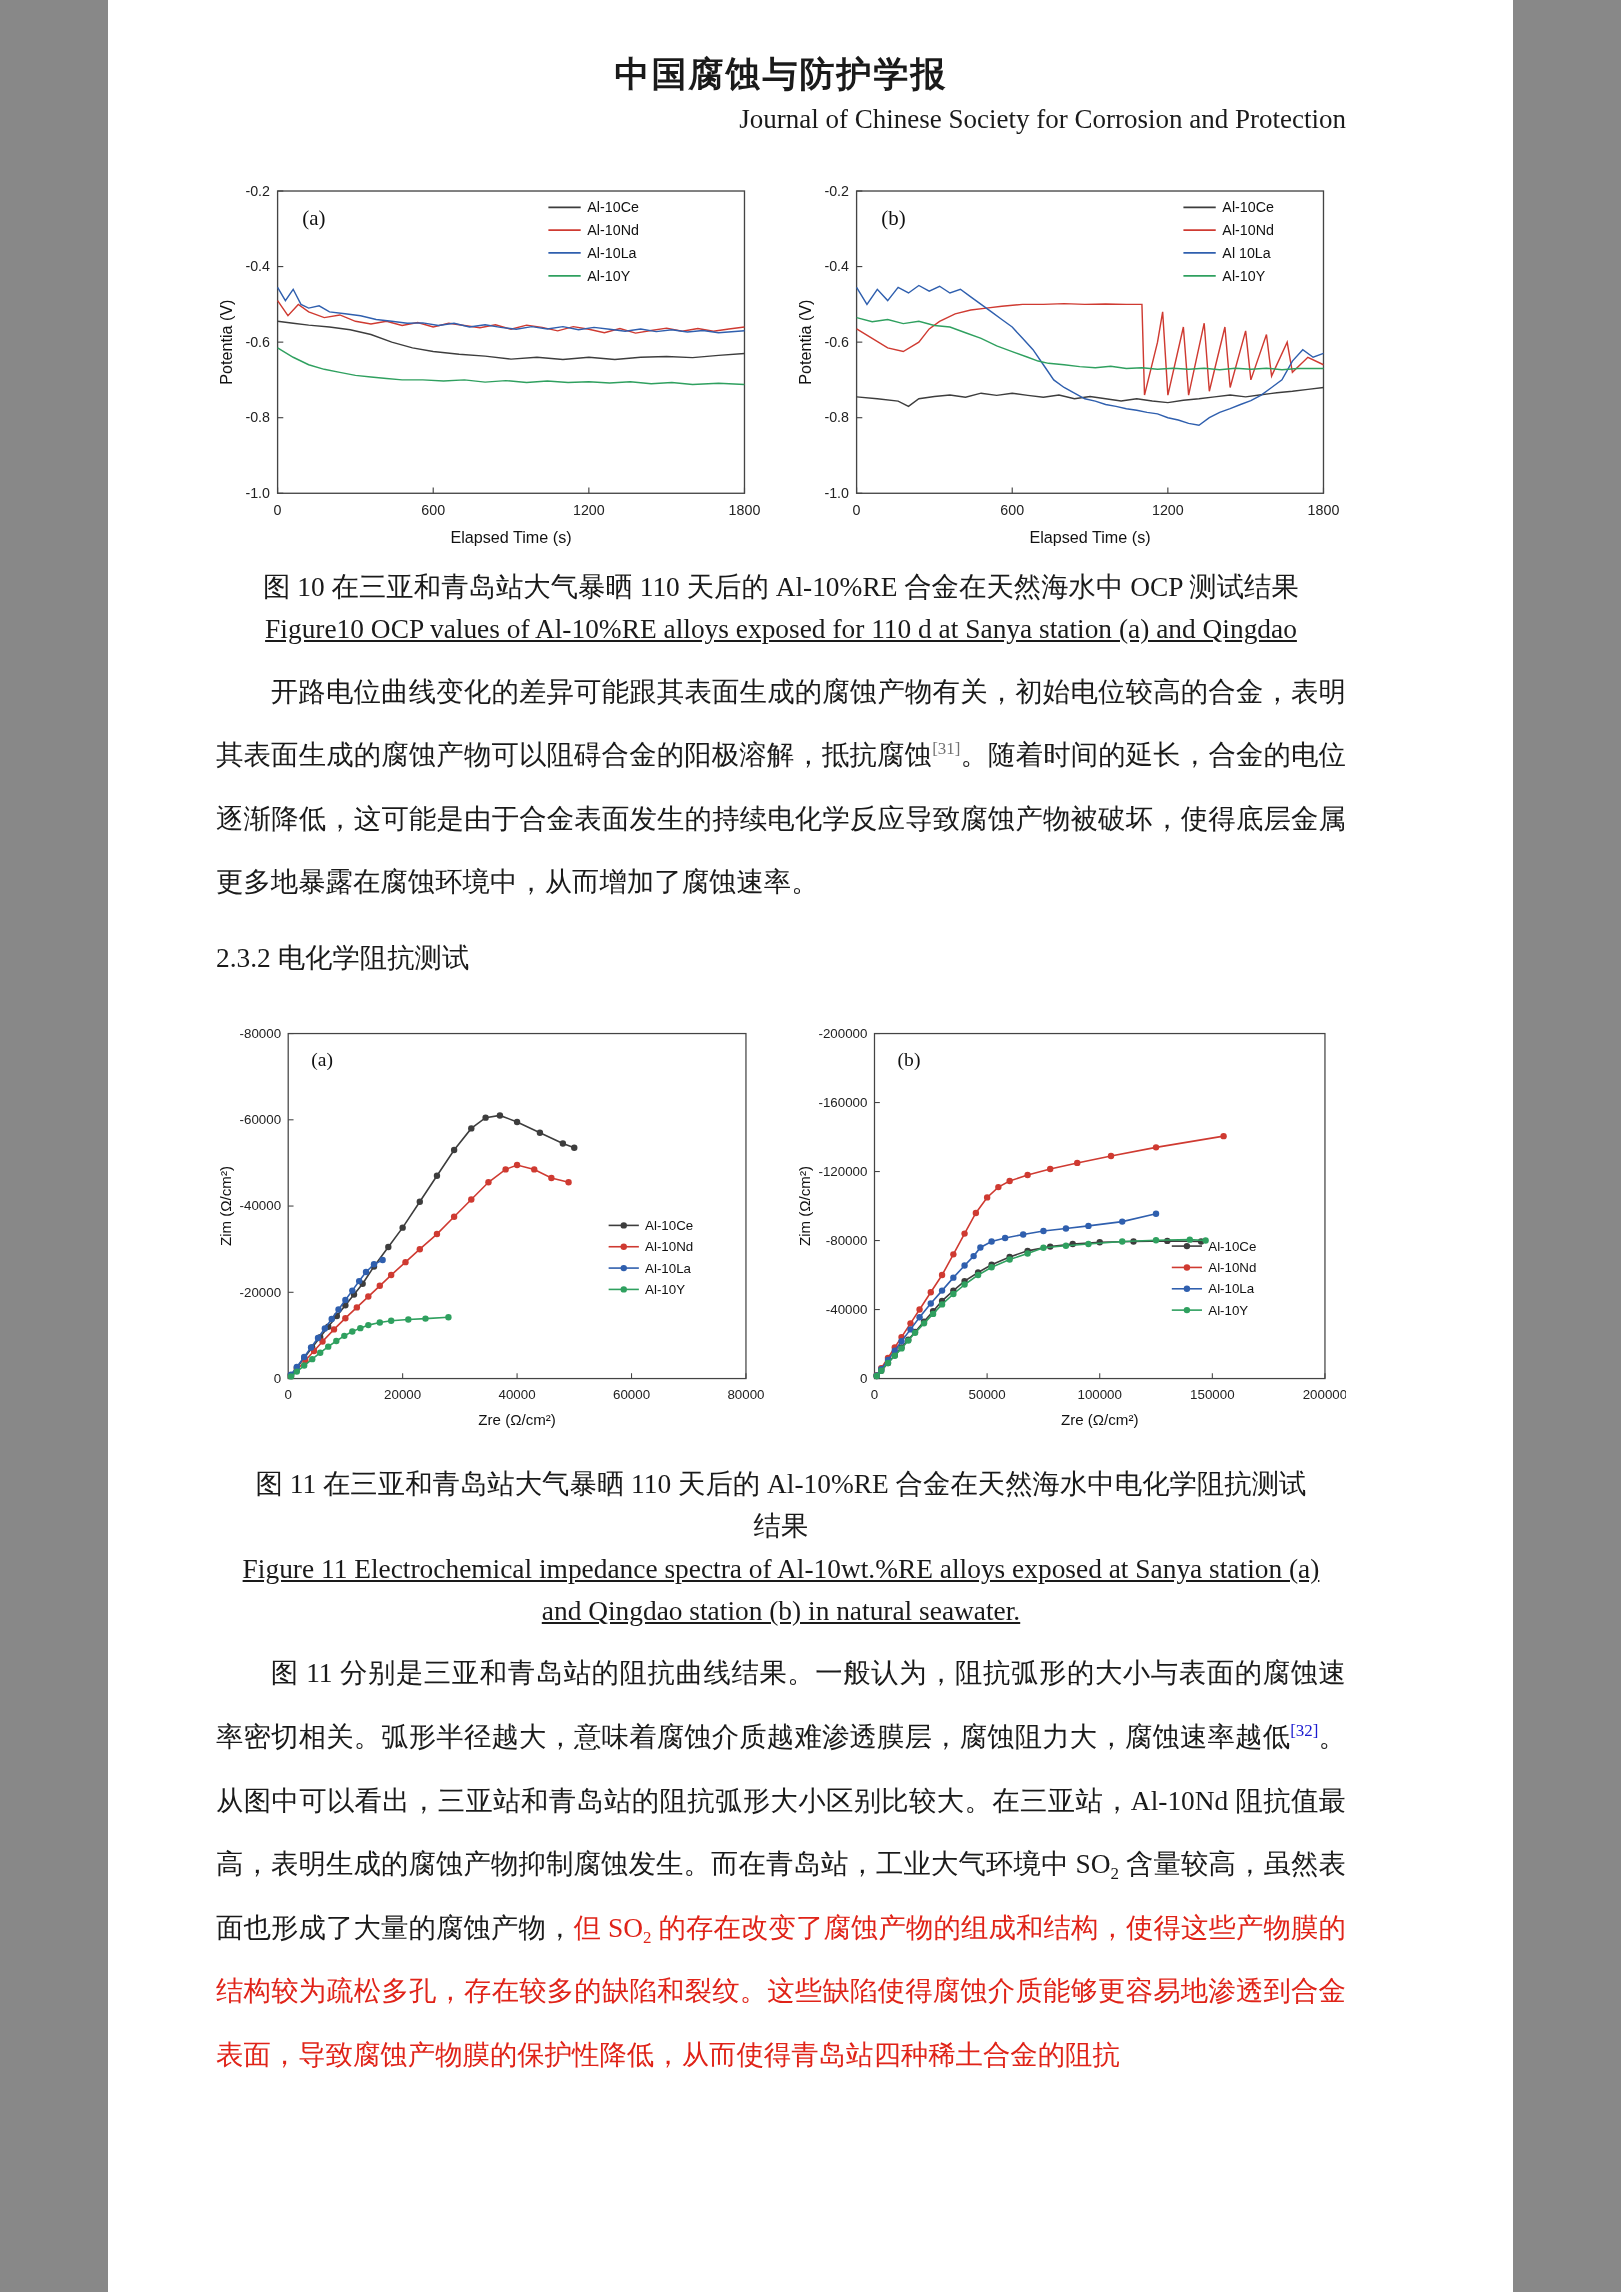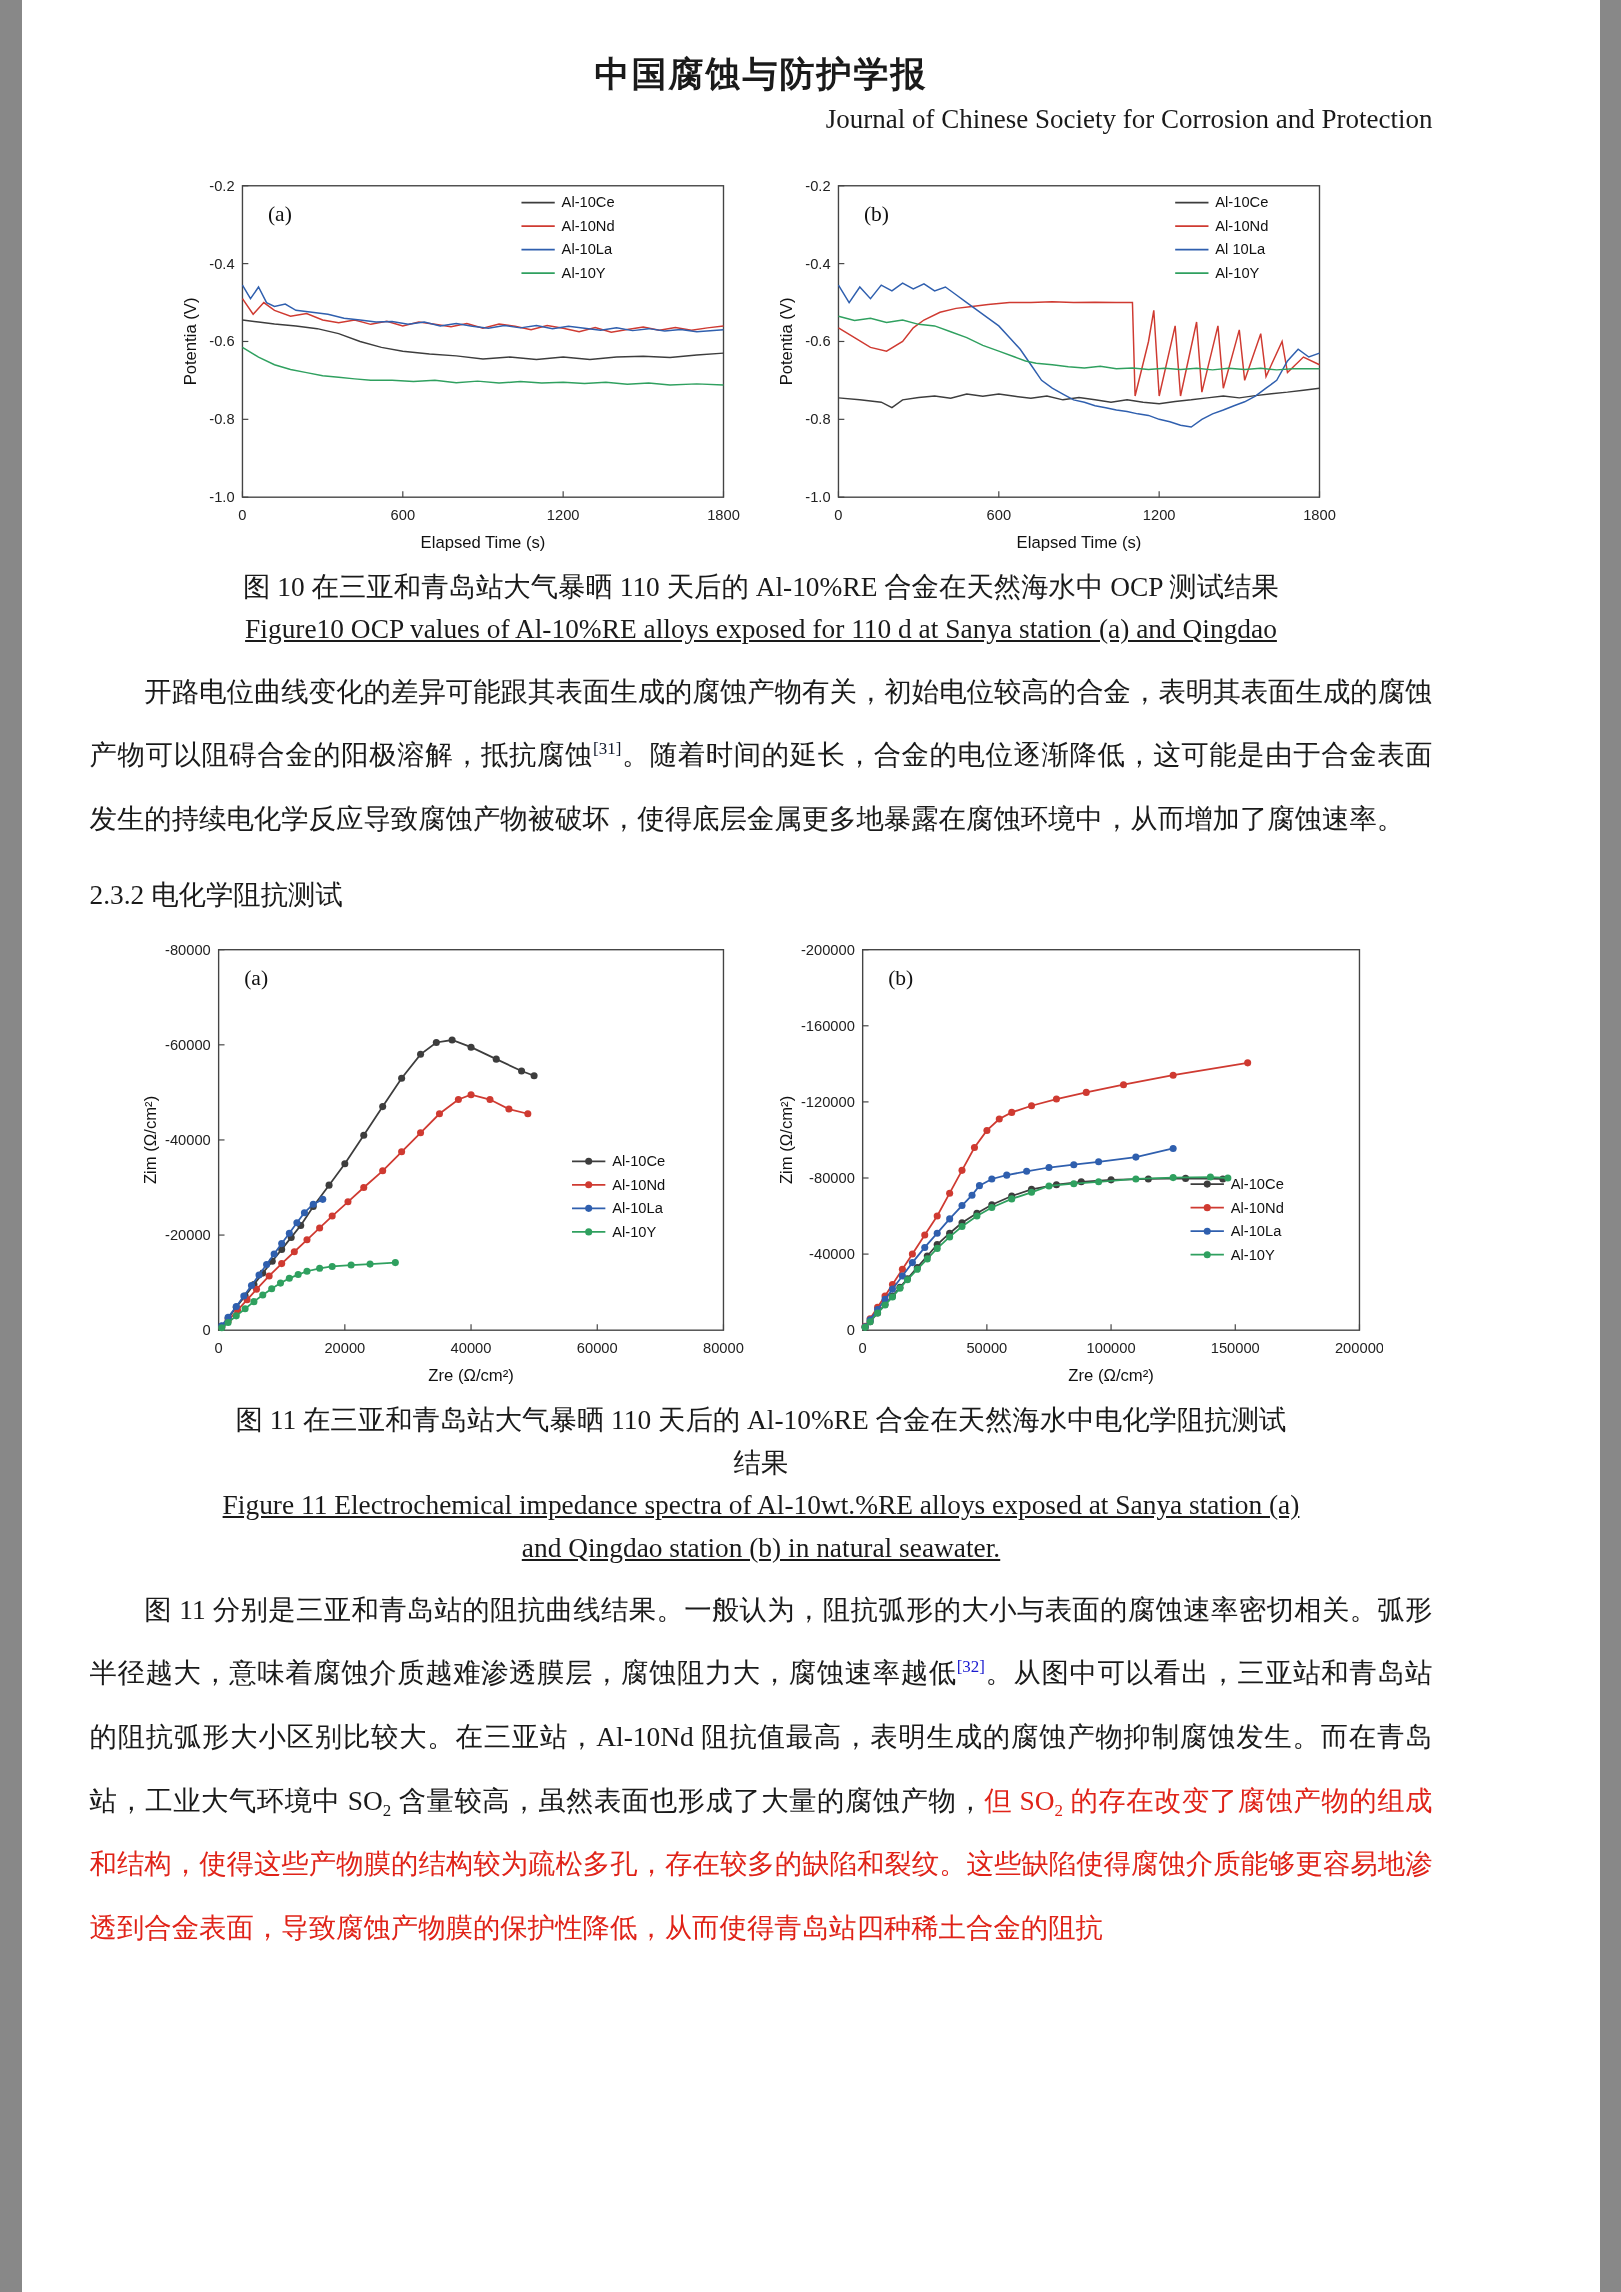--- a/index.html
+++ b/index.html
@@ -1,19 +1,19 @@
 <!DOCTYPE html>
 <html><head>
 <meta charset="utf-8">
 <style>
   html,body{margin:0;padding:0;background:#888;}
   .page{
-    width:1578px;height:2293px;background:#ffffff;margin:0 auto;
+    width:1405px;height:2293px;background:#ffffff;margin:0 auto;
     font-family:"Liberation Serif","DejaVu Serif",serif;color:#1a1a1a;
-    box-sizing:border-box;padding:51px 167px 39px 68px;overflow:hidden;position:relative;
+    box-sizing:border-box;padding:51px 167px 39px 108px;overflow:hidden;position:relative;
   }
   .journal-title{font-size:35px;font-weight:600;text-align:center;margin:0 0 5.9px 0;letter-spacing:2px;}
   .journal-subtitle{font-size:27px;text-align:right;margin:0 0 33px 0;}
   .figure-row{display:flex;justify-content:center;gap:27.4px;margin:0 0 5.9px 0;}
   svg.chart{display:block;}
   .tick{font:15px "Liberation Sans","DejaVu Sans",sans-serif;fill:#222;}
   .axis-label{font:17px "Liberation Sans","DejaVu Sans",sans-serif;fill:#111;}
   .panel{font:22px "Liberation Serif",serif;fill:#111;}
   .legend{font:15px "Liberation Sans","DejaVu Sans",sans-serif;fill:#111;}
   .caption{text-align:center;font-size:27.4px;line-height:1.55;margin:5.9px 0 9.8px 0;}
@@ -107,21 +107,21 @@
         <line x1="408.64000000000004" y1="107.18" x2="442.64000000000004" y2="107.18" stroke="#2fa05f" stroke-width="1.8"></line>
         <text x="449.64000000000004" y="112.18" class="legend">Al-10Y</text>
       </svg>
   </div>
 
   <div class="caption">
     <div class="caption-cn">图 10  在三亚和青岛站大气暴晒 110 天后的 Al-10%RE 合金在天然海水中 OCP 测试结果</div>
     <div class="caption-en">Figure10 OCP values of Al-10%RE alloys exposed for 110 d at Sanya station (a) and Qingdao</div>
   </div>
 
-  <p class="body-para"><span>开路电位曲线变化的差异可能跟其表面生成的腐蚀产物有关，初始电位较高的合金，表明其表面生成的腐蚀产物可以阻碍合金的阳极溶解，抵抗腐蚀</span><sup style="color: #0f172a;">[31]</sup><span>。随着时间的延长，合金的电位逐渐降低，这可能是由于合金表面发生的持续电化学反应导致腐蚀产物被破坏，使得底层金属更多地暴露在腐蚀环境中，从而增加了腐蚀速率。</span></p>
+  <p class="body-para"><span>开路电位曲线变化的差异可能跟其表面生成的腐蚀产物有关，初始电位较高的合金，表明其表面生成的腐蚀产物可以阻碍合金的阳极溶解，抵抗腐蚀</span><sup style="color: #737373;">[31]</sup><span>。随着时间的延长，合金的电位逐渐降低，这可能是由于合金表面发生的持续电化学反应导致腐蚀产物被破坏，使得底层金属更多地暴露在腐蚀环境中，从而增加了腐蚀速率。</span></p>
 
   <h2 class="section-heading">2.3.2  电化学阻抗测试</h2>
 
   <div class="figure-row">
     <svg class="chart" width="608" height="461" viewBox="0 0 620 470">
         <rect x="81.19999999999999" y="18" width="514.8" height="388" fill="none" stroke="#444" stroke-width="1.4"></rect>
         <line x1="81.19999999999999" y1="406" x2="81.19999999999999" y2="400" stroke="#444" stroke-width="1.2"></line>
         <text x="81.19999999999999" y="429" text-anchor="middle" class="tick">0</text>
         <line x1="209.89999999999998" y1="406" x2="209.89999999999998" y2="400" stroke="#444" stroke-width="1.2"></line>
         <text x="209.89999999999998" y="429" text-anchor="middle" class="tick">20000</text>

